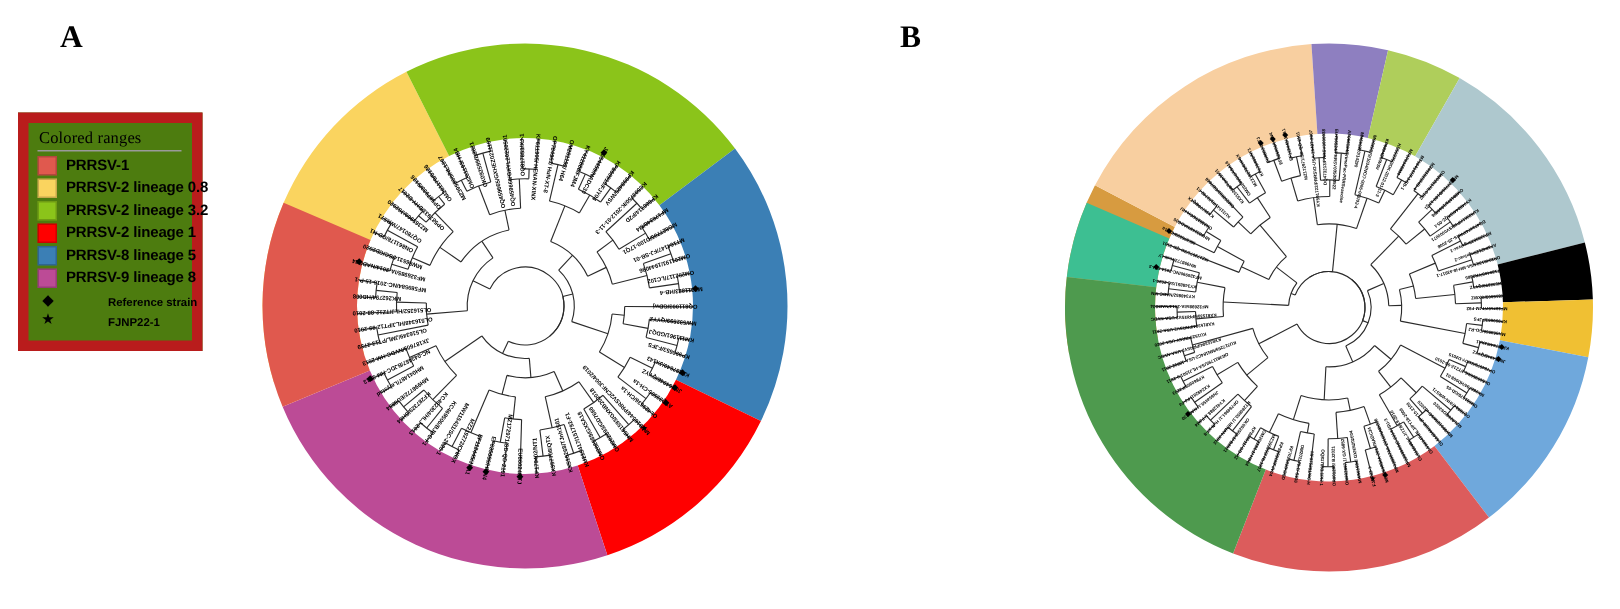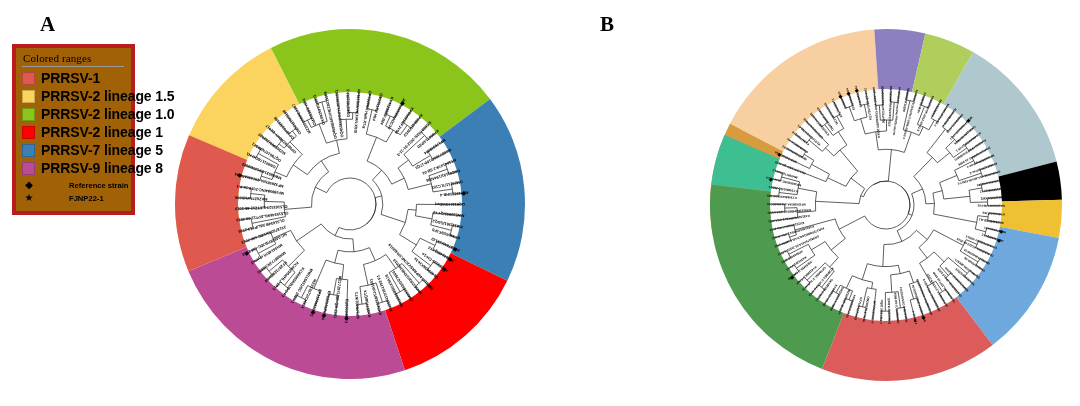--- a/index.html
+++ b/index.html
@@ -8,30 +8,30 @@
        font-family:"Liberation Serif",serif;color:#000;}
   .figure{position:relative;width:1080px;height:406px;}
   .panel{position:absolute;top:0;height:406px;}
   #panel-a{left:0;width:540px;}
   #panel-b{left:540px;width:540px;}
   .panel-letter{position:absolute;font-family:"Liberation Serif",serif;
        font-weight:bold;font-size:21px;line-height:1;}
   #panel-a .panel-letter{left:40px;top:14px;}
   #panel-b .panel-letter{left:60px;top:14px;}
 
-  .legend-box{position:absolute;border:4px solid #b91c1c;background:#a16207;
-       padding:4px 7px 5px 6px;box-sizing:border-box;}
+  .legend-box{position:absolute;border:7px solid #b91c1c;background:#4d7c0f;
+       padding:4px 7px 5px 6px;box-sizing:border-box;margin-top:31px;}
   #legend-a{left:12px;top:44px;width:123px;}
   .legend-title{font-family:"Liberation Serif",serif;font-size:11px;
        padding:0 0 2px 1px;border-bottom:1px solid #9a9a9a;margin-bottom:3px;
        letter-spacing:.1px;}
   .legend-row{display:flex;align-items:center;margin:2px 0;}
   .swatch{width:11px;height:11px;flex:0 0 11px;border:1px solid rgba(0,0,0,.20);
        margin-right:6px;}
-  .legend-label{font-family:"Liberation Sans",sans-serif;font-size:14px;
+  .legend-label{font-family:"Liberation Sans",sans-serif;font-size:10px;
        font-weight:bold;white-space:nowrap;letter-spacing:-.1px;}
   .marker-rows{margin-top:4px;}
   .marker-row{display:flex;align-items:center;margin:3px 0 3px 1px;}
   .marker-glyph{width:12px;flex:0 0 12px;text-align:center;font-size:10px;
        margin-right:5px;line-height:1;color:#000;}
   .marker-label{font-family:"Liberation Sans",sans-serif;font-size:7.6px;
        font-weight:bold;white-space:nowrap;padding-left:29px;}
 
   .tree-wrap{position:absolute;}
   #tree-a{left:175px;top:16px;width:350px;height:376px;}
@@ -51,33 +51,33 @@
 
     <div class="legend-box" id="legend-a">
       <div class="legend-title">Colored ranges</div>
       <div id="legend-a-ranges">
           <div class="legend-row">
             <span class="swatch" style="background: rgb(224, 89, 78);"></span>
             <span class="legend-label">PRRSV-1</span>
           </div>
           <div class="legend-row">
             <span class="swatch" style="background: rgb(250, 212, 95);"></span>
-            <span class="legend-label">PRRSV-2 lineage 1.5</span>
+            <span class="legend-label">PRRSV-2 lineage 0.8</span>
           </div>
           <div class="legend-row">
             <span class="swatch" style="background: rgb(139, 196, 26);"></span>
-            <span class="legend-label">PRRSV-2 lineage 1.0</span>
+            <span class="legend-label">PRRSV-2 lineage 3.2</span>
           </div>
           <div class="legend-row">
             <span class="swatch" style="background: rgb(255, 0, 0);"></span>
             <span class="legend-label">PRRSV-2 lineage 1</span>
           </div>
           <div class="legend-row">
             <span class="swatch" style="background: rgb(59, 127, 181);"></span>
-            <span class="legend-label">PRRSV-7 lineage 5</span>
+            <span class="legend-label">PRRSV-8 lineage 5</span>
           </div>
           <div class="legend-row">
             <span class="swatch" style="background: rgb(188, 75, 150);"></span>
             <span class="legend-label">PRRSV-9 lineage 8</span>
           </div>
         </div>
       <div class="marker-rows" id="legend-a-markers">
           <div class="marker-row">
             <span class="marker-glyph">◆</span>
             <span class="marker-label">Reference strain</span>

